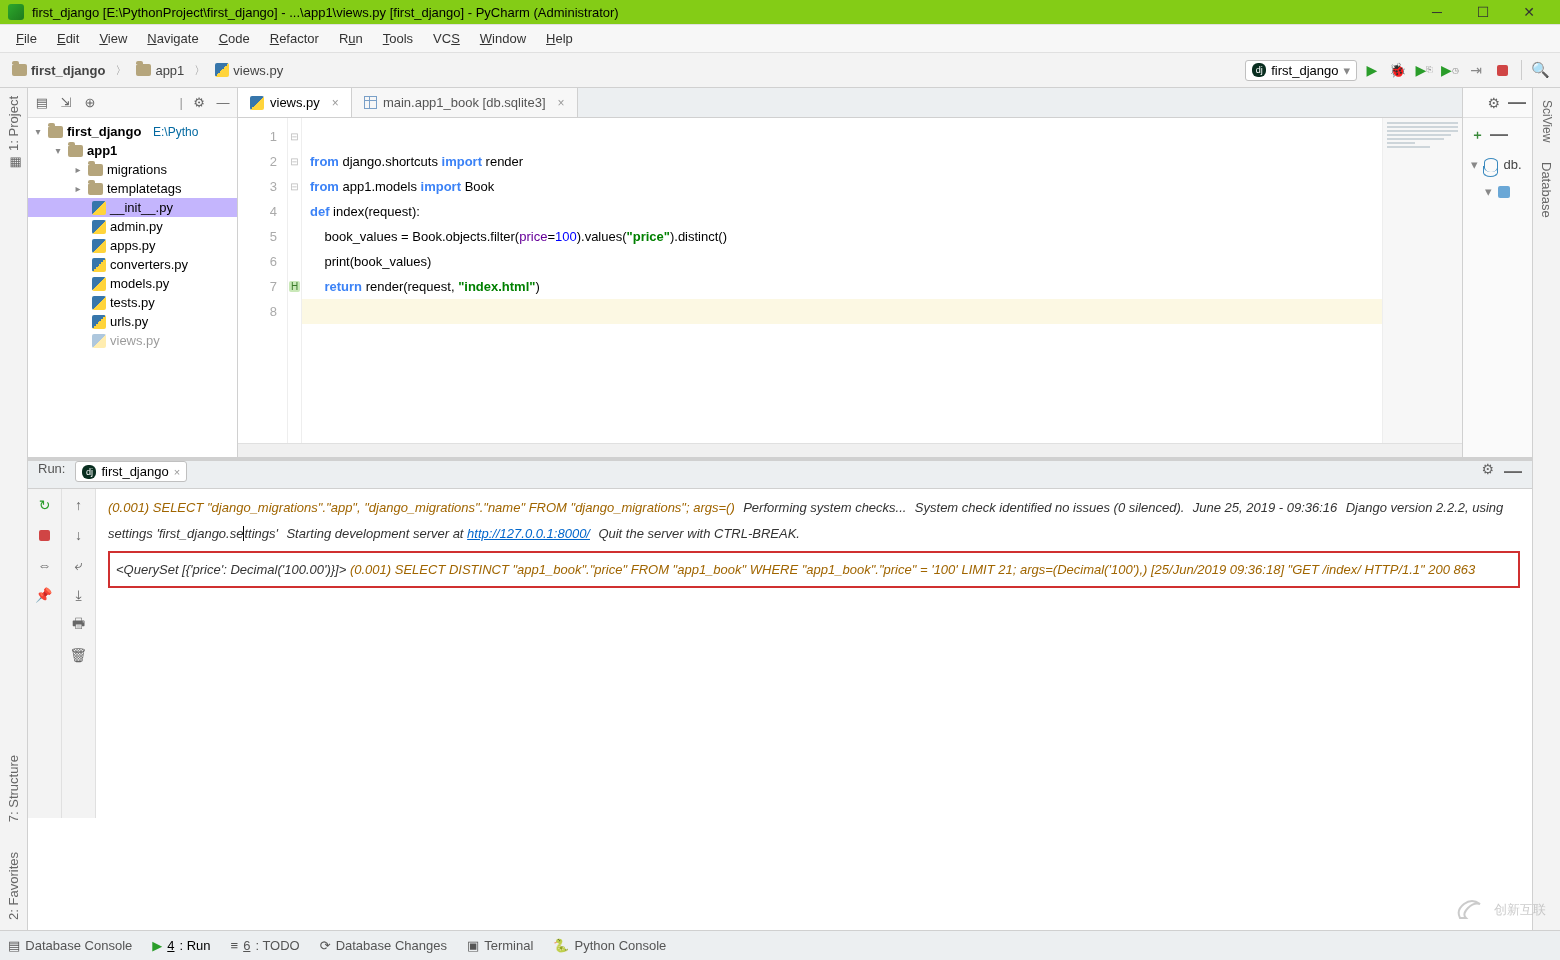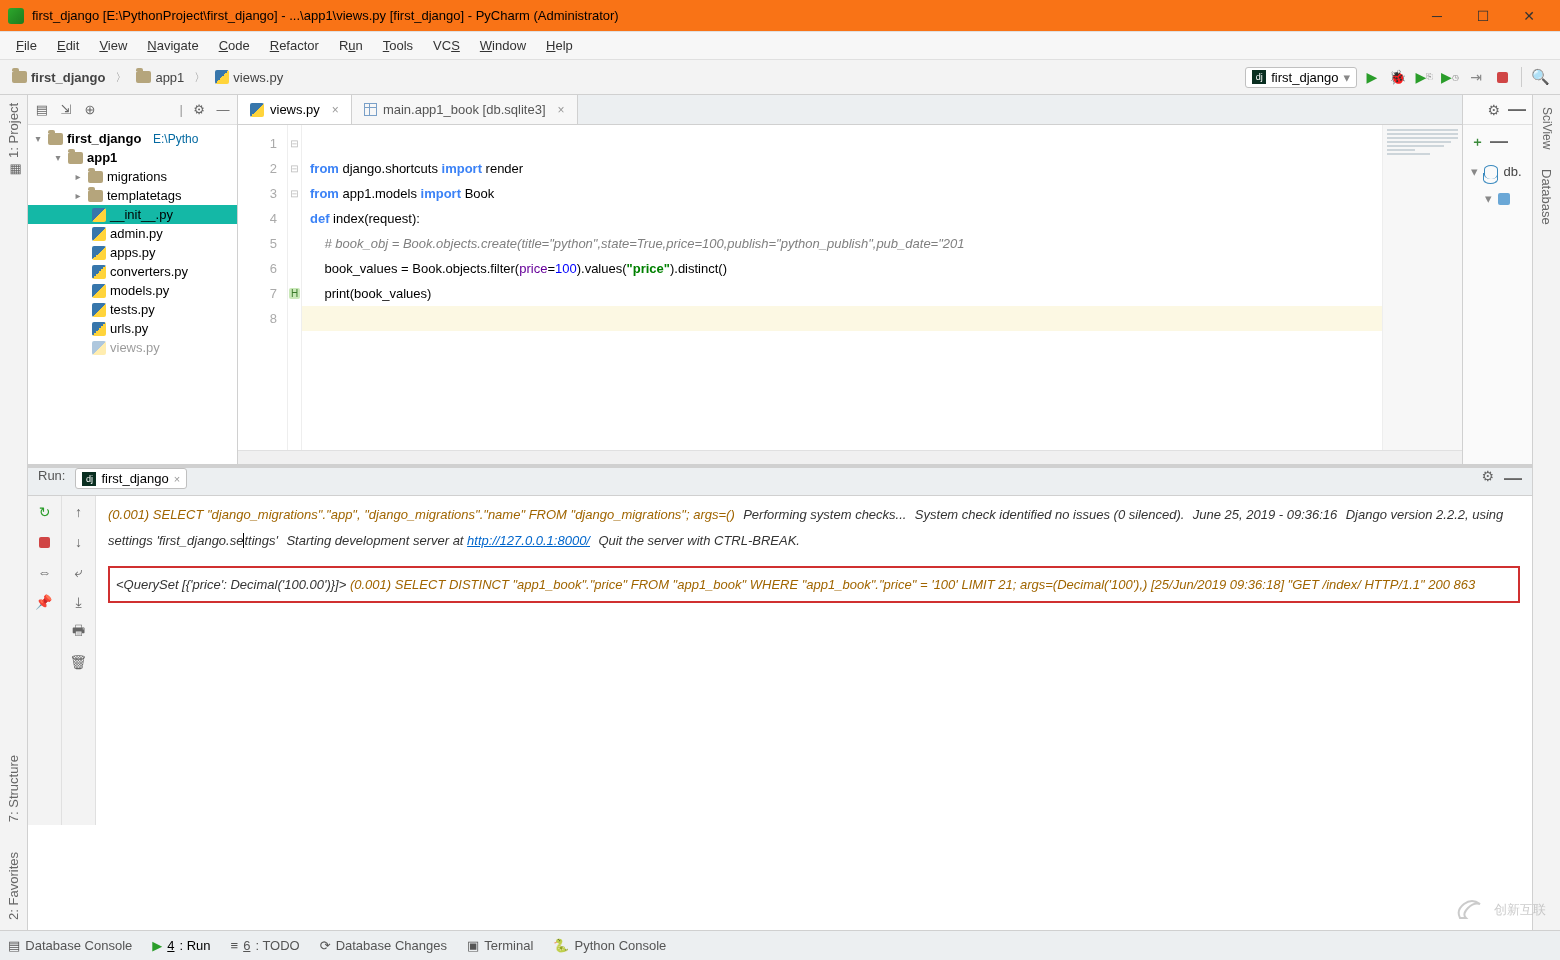--- a/index.html
+++ b/index.html
@@ -1,19 +1,19 @@
 <!DOCTYPE html>
 <html><head>
 <meta charset="utf-8">
 <style>
 * { margin: 0; padding: 0; box-sizing: border-box; font-family: "Segoe UI", Arial, sans-serif; font-size: 13px; }
 body { width: 1560px; height: 960px; background: #fff; overflow: hidden; display: flex; flex-direction: column; }
 
 
-.titlebar { height: 32px; display: flex; align-items: center; padding: 0 8px; background: #f97316; border-bottom: 1px solid #e0e0e0; }
+.titlebar { height: 25px; display: flex; align-items: center; padding: 0 8px; background: #84cc16; border-bottom: 1px solid #e0e0e0; }
 .titlebar .app-icon { width:16px; height:16px; margin-right:8px; background:linear-gradient(135deg,#2ca82c,#1e7a1e); border-radius:3px; position:relative; }
 .titlebar .title-text { flex:1; color:#000; font-size:13px; }
 .win-controls { display:flex; gap:0; }
 .win-btn { width:46px; height:32px; display:flex; align-items:center; justify-content:center; color:#333; font-size:14px; }
 
 
 .menubar { height:28px; display:flex; align-items:center; padding:0 8px; border-bottom:1px solid #e0e0e0; background:#f7f7f7; gap:4px;}
 .menubar .menu-item { padding:4px 8px; color:#333; font-size:13px; }
 .menubar .menu-item u { text-decoration:underline; }
 
@@ -44,21 +44,21 @@
 
 .main-col { flex:1; display:flex; flex-direction:column; min-height:0; }
 
 
 .upper {  display:flex; border-bottom:1px solid #d0d0d0; }
 .project-panel { width:210px; border-right:1px solid #d0d0d0; display:flex; flex-direction:column; background:#fff;}
 .pp-header { height:30px; display:flex; align-items:center; gap:8px; padding:0 6px; border-bottom:1px solid #e0e0e0; background:#f7f7f7;}
 .pp-header .icon{width:16px;height:16px;display:flex;align-items:center;justify-content:center;color:#666;}
 .pp-tree { flex:1; overflow:hidden; padding:4px 0; font-size:13px;}
 .tree-row { display:flex; align-items:center; gap:4px; padding:2px 4px; white-space:nowrap;}
-.tree-row.sel { background:#14b8a6; }
+.tree-row.sel { background:#c4b5fd; }
 .tree-indent0{padding-left:4px}.tree-indent1{padding-left:24px}.tree-indent2{padding-left:44px}.tree-indent3{padding-left:64px}
 .tree-toggle{width:12px;color:#888;font-size:10px;text-align:center}
 .bold{font-weight:600;}
 .tree-hint{color:#0369a1;font-size:12px;}
 
 .editor-panel { flex:1; display:flex; background:#fff; }
 .editor-col{ flex:1; display:flex; flex-direction:column; min-width:0;}
 .editor-tabs { height:30px; display:flex; background:#eceff1; border-bottom:1px solid #d0d0d0;}
 .etab { display:flex; align-items:center; gap:6px; padding:0 12px; border-right:1px solid #d0d0d0; background:#f7f7f7; color:#555; font-size:13px;}
 .etab.active { background:#fff; color:#000; }
@@ -85,33 +85,33 @@
 .rt-row{display:flex;align-items:center;gap:6px;padding:6px 8px;font-size:13px;color:#444;}
 .db-cyl{width:14px;height:14px;border:1.5px solid #3b8abf;border-radius:50% / 30%;border-bottom:none;position:relative;}
 .db-cyl::after{content:"";position:absolute;left:-1.5px;right:-1.5px;bottom:-5px;height:10px;border:1.5px solid #3b8abf;border-top:none;border-radius:0 0 50% 50% / 0 0 40% 40%;}
 
 
 .run-panel { height:360px; display:flex; flex-direction:column; border-top:3px solid #d0d0d0;}
 .run-header { height:28px; display:flex; align-items:flex-start; padding:0 10px; background:#eceff1; border-bottom:1px solid #d0d0d0; gap:10px;}
 .run-header .label{color:#555;}
 .run-tab{display:flex;align-items:center;gap:5px;background:#fff;border:1px solid #c0c0c0;border-radius:3px;padding:2px 6px;}
 .run-tab-close{color:#999;font-size:11px;}
-.dj-icon{width:14px;height:14px;background:#092e20;color:#fff;font-size:9px;border-radius:0;display:flex;align-items:center;justify-content:center;}
+.dj-icon{width:14px;height:14px;background:#092e20;color:#fff;font-size:9px;border-radius:6px;display:flex;align-items:center;justify-content:center;}
 .run-header .spacer{flex:1}
 .gear{color:#666;font-size:14px;}
 .minus{color:#666;font-size:18px;font-weight:bold;}
 
 .run-body { flex:1; display:flex; min-height:0;}
 .run-left { width:34px; background:#f3f3f3; border-right:1px solid #e0e0e0; display:flex; flex-direction:column; align-items:center; padding-top:6px; gap:10px;}
 .run-left2{ width:34px; background:#f3f3f3; border-right:1px solid #e0e0e0; display:flex; flex-direction:column; align-items:center; padding-top:6px; gap:10px;}
 .rl-icon{width:22px;height:20px;display:flex;align-items:center;justify-content:center;color:#666;font-size:14px;}
 .console { flex:1; padding:6px 12px; font-family:Consolas,"Courier New",monospace; font-size:14px; line-height:25px; color:#333; overflow:hidden; position:relative;font-style:italic;}
 .warn{color:#a06500;}
 .lnk{color:#0066cc;text-decoration:underline;}
-.red-box{border:2px solid #d03030;padding:4px 6px;margin-top:12px;}
+.red-box{border:2px solid #d03030;padding:4px 6px;margin-top:4px;}
 
 
 .statusbar { height:30px; display:flex; align-items:center; background:#eceff1; border-top:1px solid #d0d0d0; padding:0 8px; gap:20px;}
 .sb-item{display:flex;align-items:center;gap:5px;color:#555;font-size:13px;}
 .sb-item.active{color:#000;}
 .sb-item u{text-decoration:underline;}
 .watermark{position:absolute;right:14px;bottom:36px;opacity:0.5;display:flex;align-items:center;gap:6px;color:#999;font-size:16px;}
 
 svg{display:block}
 </style>
@@ -270,21 +270,20 @@
                 <span class="etab-close">×</span>
               </div>
         </div>
         <div class="editor-body">
           <div class="gutter">1<br>2<br>3<br>4<br>5<br>6<br>7<br>8</div>
           <div class="fold-col">⊟<br>⊟<br>⊟<br><br><br><br><span style="background:#c9e8b8;color:#3a7a2a;padding:0 2px;border-radius:2px;font-size:10px">H</span><br></div>
           <div class="code">
 <div class="hl-line"></div><span class="kw">from</span> django.shortcuts <span class="kw">import</span> render
 <span class="kw">from</span> app1.models <span class="kw">import</span> Book
 <span class="kw">def</span> index(request):
-    <span class="cm"># book_obj = Book.objects.create(title="python",state=True,price=100,publish="python_publish",pub_date="201</span>
     book_values = Book.objects.filter(<span style="color:#660099">price</span>=<span class="num">100</span>).values(<span class="str">"price"</span>).distinct()
     print(book_values)
     <span class="kw">return</span> render(request, <span class="str">"index.html"</span>)
 </div>
           <div class="mini-map">
             <div class="mm-line"></div>
                 <div class="mm-line"></div>
                 <div class="mm-line"></div>
                 <div class="mm-line" style="width:90%"></div>
                 <div class="mm-line" style="width:80%"></div>

